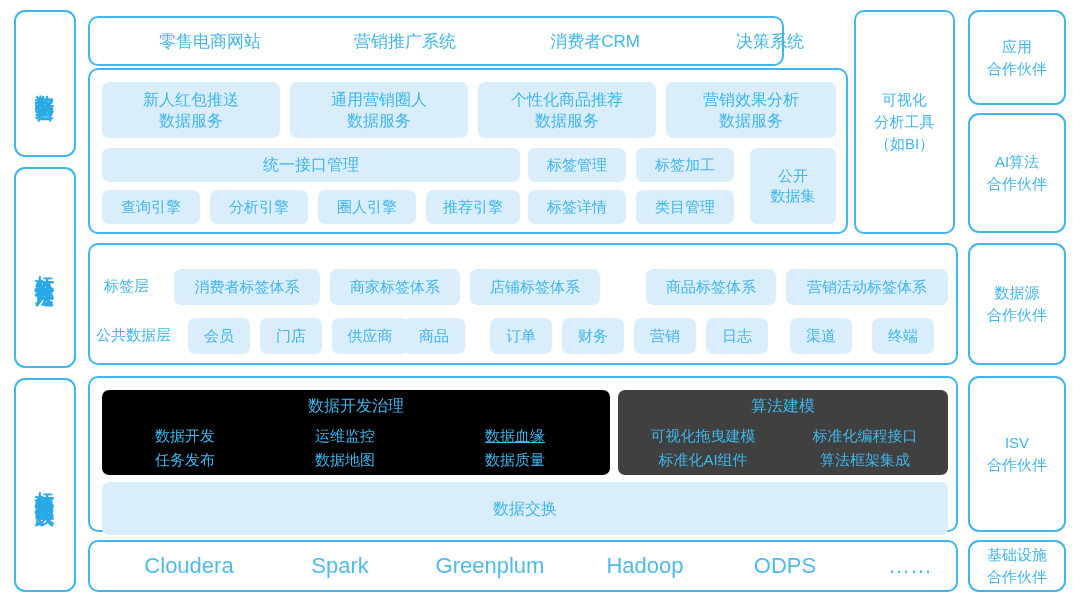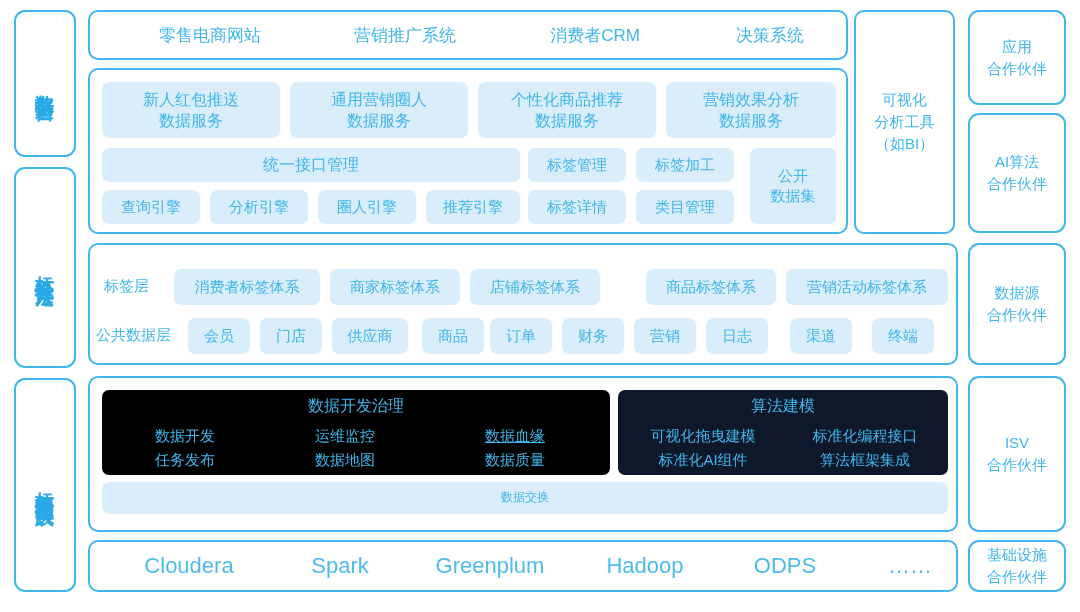--- a/index.html
+++ b/index.html
@@ -78,21 +78,21 @@
     align-items: center;
     justify-content: center;
     text-align: center;
     color: #3FB6EC;
     font-size: 15px;
     line-height: 1.45;
     white-space: pre-line;
   }
 
   
-  #apps-card { left: 88px; top: 10px; width: 760px; height: 50px; text-decoration: underline; }
+  #apps-card { left: 88px; top: 16px; width: 696px; height: 50px; text-decoration: underline; }
   .app-item {
     position: absolute;
     top: 0; height: 100%;
     display: flex; align-items: center; justify-content: center;
     color: #3FB6EC; font-size: 17px;
   }
 
   
   #svc-card { left: 88px; top: 68px; width: 760px; height: 166px; }
   .svc-chip {
@@ -124,36 +124,36 @@
   .pub-chip { position: absolute; top: 73px; height: 36px; font-size: 15px; }
 
   
   #gov-card { left: 88px; top: 376px; width: 870px; height: 156px; }
   #dev-block {
     position: absolute; left: 12px; top: 12px; width: 508px; height: 85px;
     background: #000000; border-radius: 7px;
   }
   #algo-block {
     position: absolute; left: 528px; top: 12px; width: 330px; height: 85px;
-    background: #0f172a; border-radius: 7px;
+    background: #404040; border-radius: 7px;
   }
   .block-title {
     position: absolute; left: 0; right: 0; top: 6px;
     text-align: center; color: #3FB6EC; font-size: 16px;
   }
   .block-cell {
     position: absolute;
     color: #3FB6EC; font-size: 15px;
     text-align: center;
     display: flex; align-items: center; justify-content: center;
     height: 24px;
   }
   #data-exchange {
-    position: absolute; left: 12px; top: 104px; width: 846px; height: 32px;
-    font-size: 12px;
+    position: absolute; left: 12px; top: 104px; width: 846px; height: 53px;
+    font-size: 16px;
   }
 
   
   #infra-card { left: 88px; top: 540px; width: 870px; height: 52px; }
   .infra-item {
     position: absolute; top: 0; height: 100%;
     display: flex; align-items: center; justify-content: center;
     color: #4EBBED; font-size: 22px;
   }
 </style>
@@ -224,21 +224,21 @@
         <div class="chip tag-chip" style="left: 240px; width: 130px;">商家标签体系</div>
         <div class="chip tag-chip" style="left: 380px; width: 130px;">店铺标签体系</div>
         <div class="chip tag-chip" style="left: 556px; width: 130px;">商品标签体系</div>
         <div class="chip tag-chip" style="left: 696px; width: 162px;">营销活动标签体系</div>
       </div>
     <div class="row-label" id="public-data-label" style="left: 6px; top: 73px; width: 92px;">公共数据层</div>
     <div id="pub-chips">
         <div class="chip pub-chip" style="left: 98px; width: 62px;">会员</div>
         <div class="chip pub-chip" style="left: 170px; width: 62px;">门店</div>
         <div class="chip pub-chip" style="left: 242px; width: 76px;">供应商</div>
-        <div class="chip pub-chip" style="left: 332px; width: 62px;">商品</div>
+        <div class="chip pub-chip" style="left: 313px; width: 62px;">商品</div>
         <div class="chip pub-chip" style="left: 400px; width: 62px;">订单</div>
         <div class="chip pub-chip" style="left: 472px; width: 62px;">财务</div>
         <div class="chip pub-chip" style="left: 544px; width: 62px;">营销</div>
         <div class="chip pub-chip" style="left: 616px; width: 62px;">日志</div>
         <div class="chip pub-chip" style="left: 700px; width: 62px;">渠道</div>
         <div class="chip pub-chip" style="left: 782px; width: 62px;">终端</div>
       </div>
   </div>
 
   <div class="card" id="gov-card">

